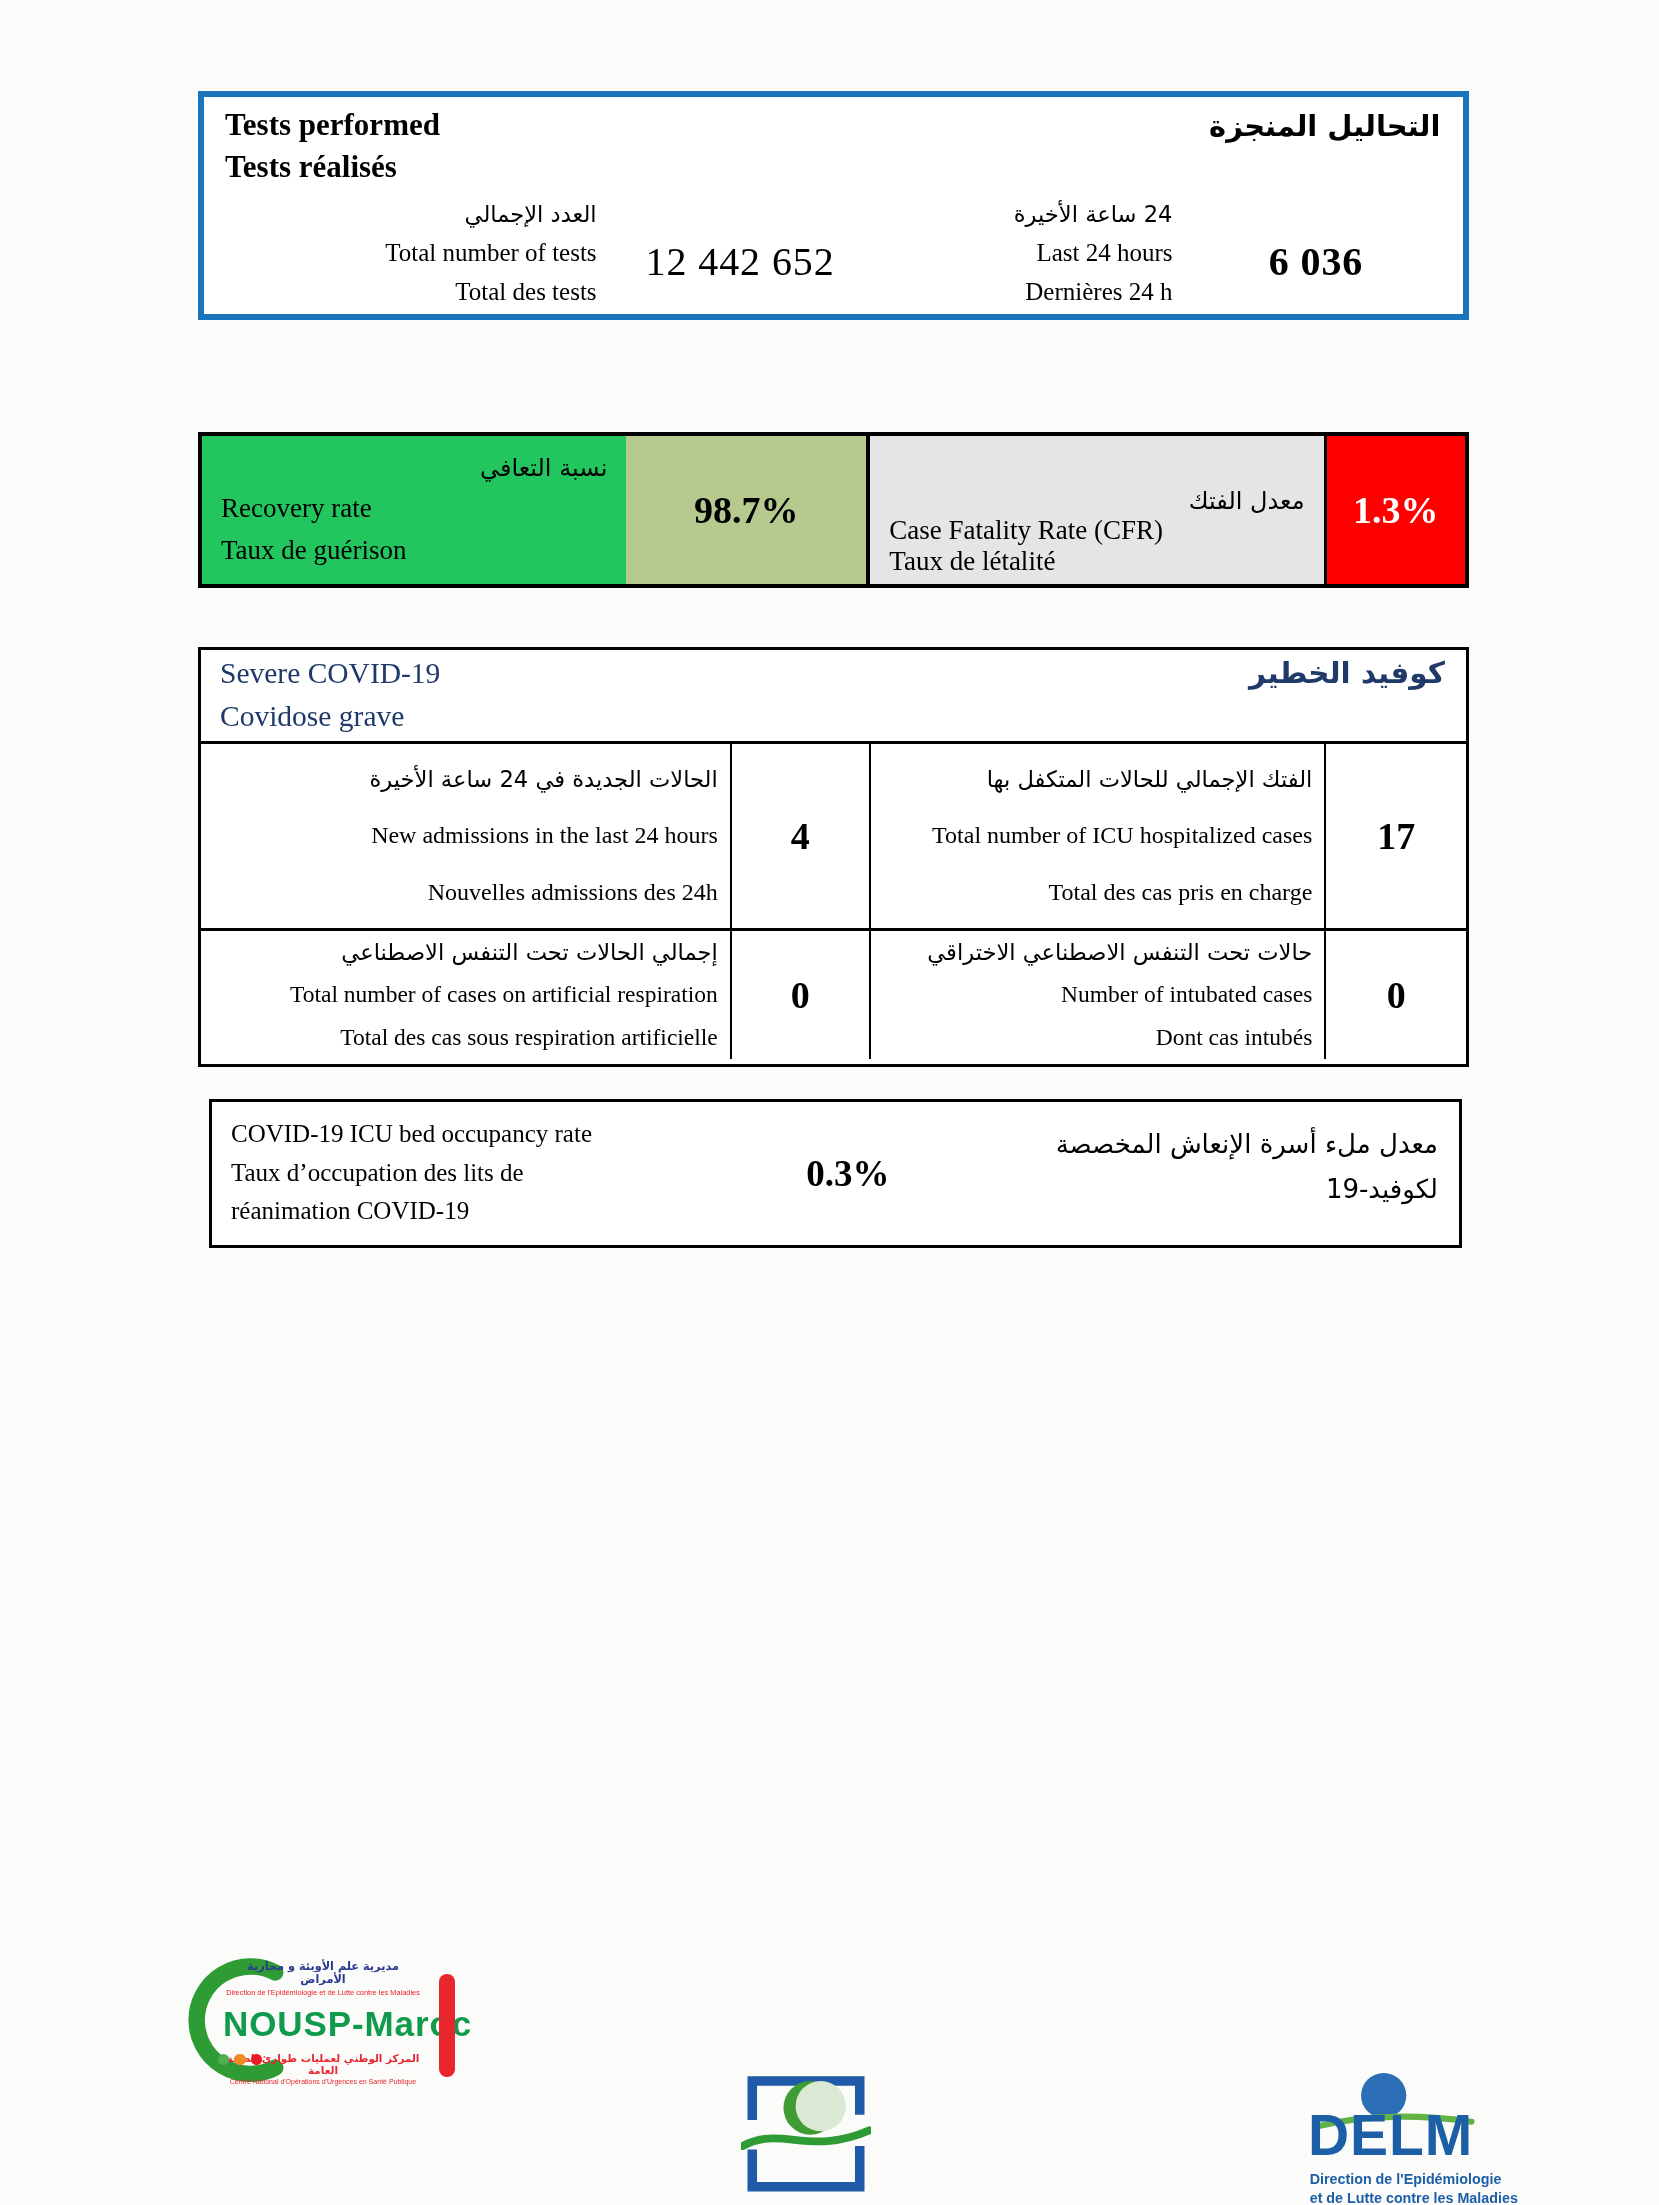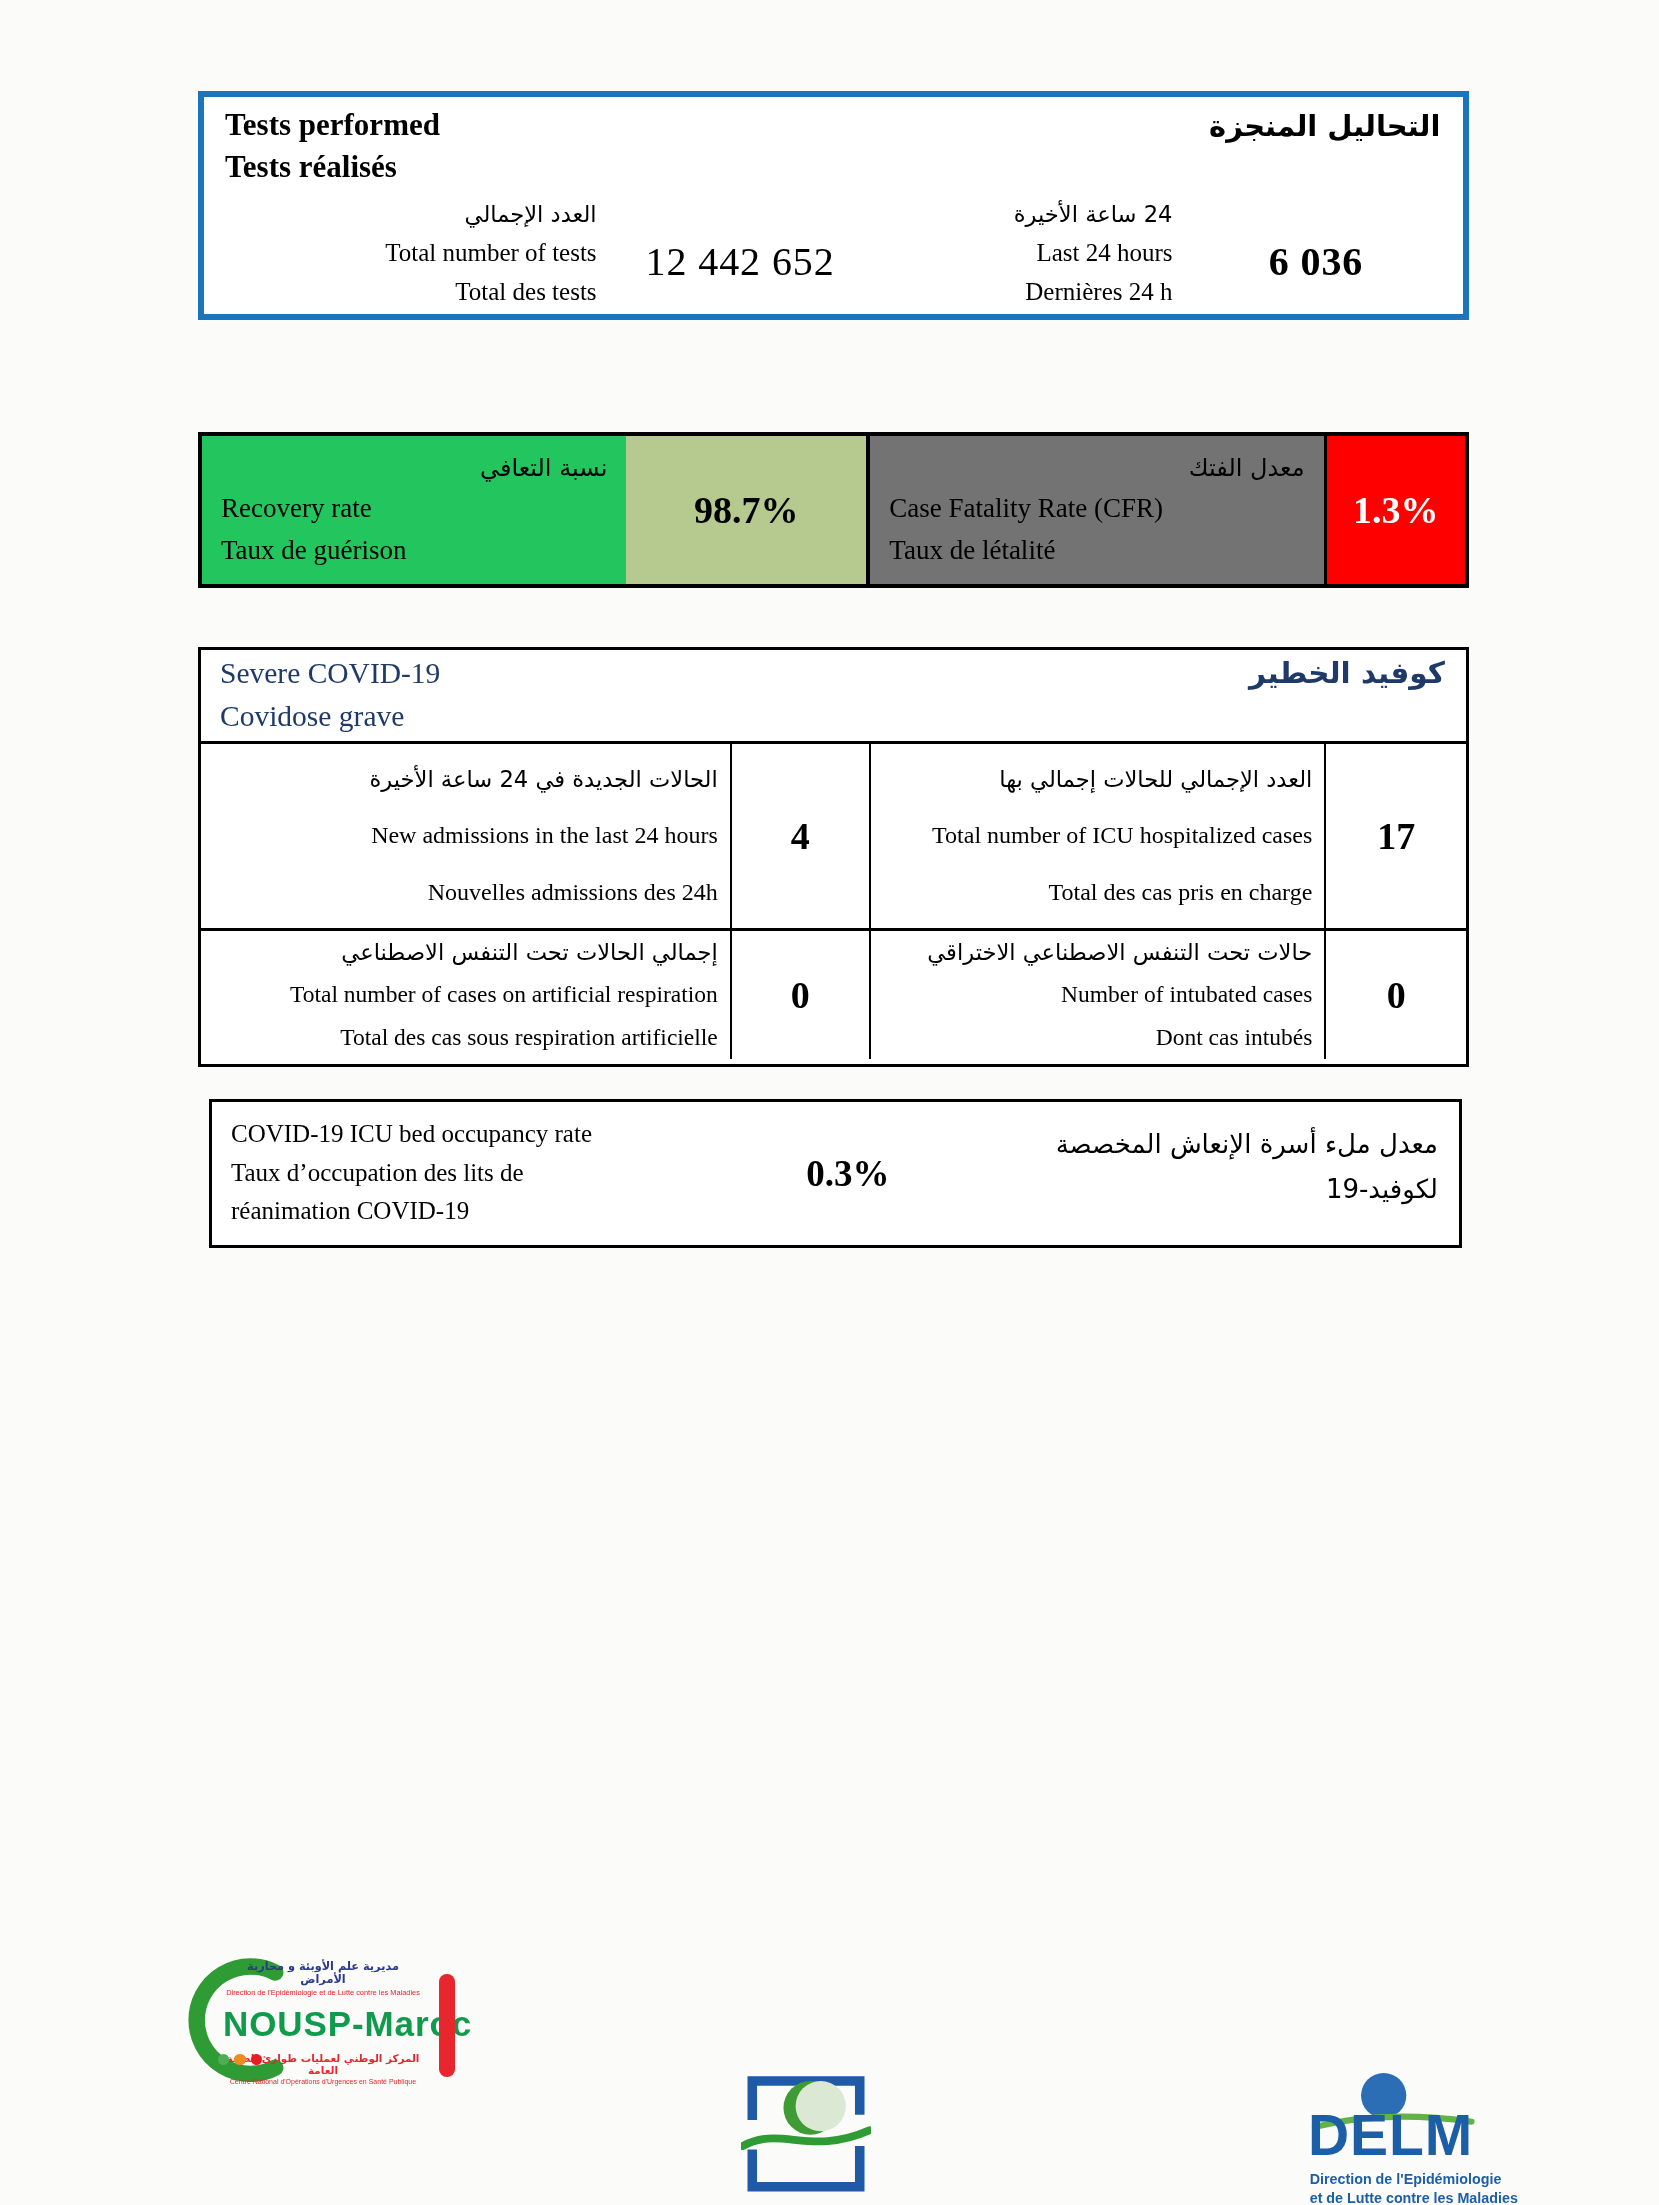--- a/index.html
+++ b/index.html
@@ -27,21 +27,21 @@
   .stat-value.bold { font-weight:bold; }
 
   
   .rate-box { position:absolute; left:198px; top:432px; width:1271px; height:156px;
               border:4.3px solid #000; background:#fff; display:flex; }
   .rate-cell { display:flex; flex-direction:column; justify-content:space-evenly; padding:7px 19px; }
   .rate-cell .ar { text-align:right; font-size:24px; }
   .rate-cell .ln { font-size:27px; }
   .c-rec-label { width:33.6%; background:#22c55e; }
   .c-rec-value { width:19%;   background:#b6ca90; }
-  .c-cfr-label { width:36.2%; background:#737373; border-left:4.3px solid #000; }
+  .c-cfr-label { width:36.2%; background:#e5e5e5; border-left:4.3px solid #000;justify-content:flex-end; }
   .c-cfr-value { width:11.2%; background:#ff0000; border-left:3.5px solid #000; }
   .rate-value { display:flex; align-items:center; justify-content:center;
                 font-weight:bold; font-size:38px; }
   .c-cfr-value.rate-value { color:#fff; }
 
   
   .severe-box { position:absolute; left:198px; top:647px; width:1271px; height:420px;
                 border:3.5px solid #000; background:#fff; }
   .severe-head { height:94px; border-bottom:3.5px solid #000; display:flex;
                  justify-content:space-between; padding:2px 21px 0 19px; }
@@ -151,21 +151,21 @@
       <div class="severe-title-ar ar">كوفيد الخطير</div>
     </div>
     <div class="severe-table">
       <div class="sv-cell">
         <div class="ar">الحالات الجديدة في 24 ساعة الأخيرة</div>
         <div>New admissions in the last 24 hours</div>
         <div>Nouvelles admissions des 24h</div>
       </div>
       <div class="sv-val bl">4</div>
       <div class="sv-cell bl">
-        <div class="ar">العدد الإجمالي للحالات إجمالي بها</div>
+        <div class="ar">الفتك الإجمالي للحالات المتكفل بها</div>
         <div>Total number of ICU hospitalized cases</div>
         <div>Total des cas pris en charge</div>
       </div>
       <div class="sv-val bl">17</div>
 
       <div class="sv-cell small bt">
         <div class="ar">إجمالي الحالات تحت التنفس الاصطناعي</div>
         <div>Total number of cases on artificial respiration</div>
         <div>Total des cas sous respiration artificielle</div>
       </div>

